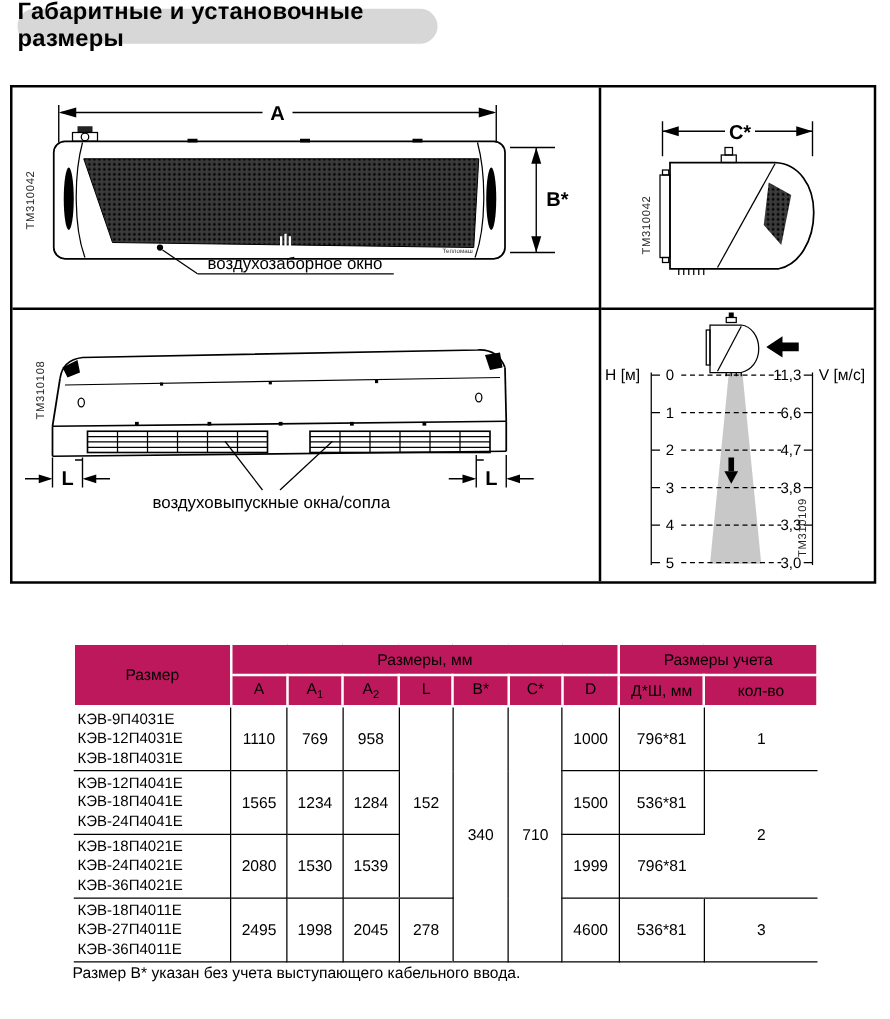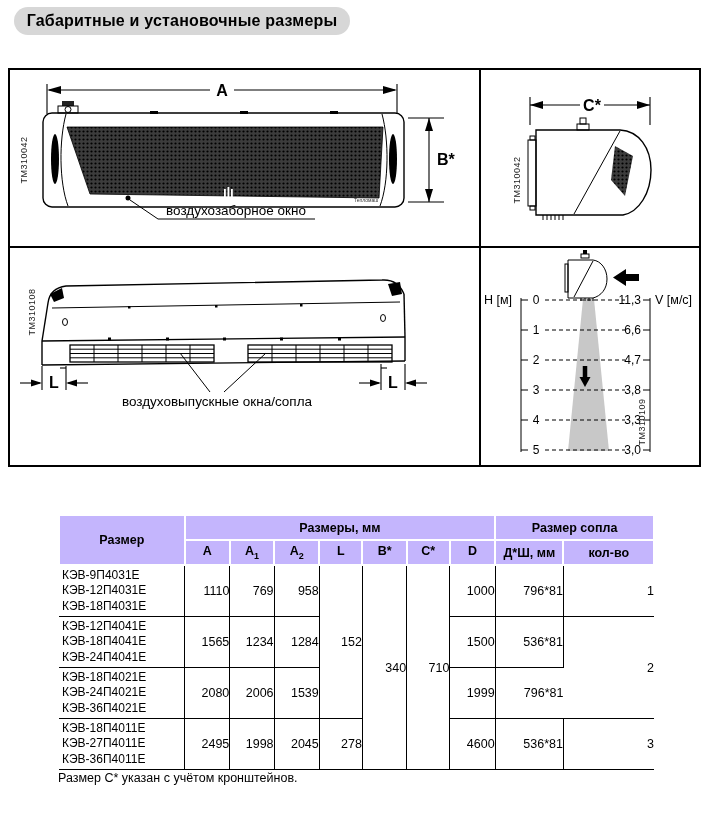--- a/index.html
+++ b/index.html
@@ -4,21 +4,21 @@
 <style>
   html,body{margin:0;padding:0;}
   body{
     width:712px;height:815px;position:relative;background:#fff;
     font-family:"Liberation Sans",sans-serif;color:#000;overflow:hidden;
   }
   .title-pill{
     position:absolute;left:14px;top:7px;width:336px;height:28px;
     background:#d7d7d7;border-radius:14px;
     display:flex;align-items:center;justify-content:center;
-    font-size:16px;font-weight:bold;letter-spacing:.2px;
+    font-size:19px;font-weight:bold;letter-spacing:.2px;
   }
   .panel{
     position:absolute;left:8px;top:68px;width:689px;height:395px;
     border:2px solid #000;
     display:grid;grid-template-columns:471px 1fr;grid-template-rows:178px 1fr;
   }
   .cell{position:relative;overflow:hidden;}
   .cell.br-r{border-right:2px solid #000;}
   .cell.br-b{border-bottom:2px solid #000;}
   svg{display:block;}
@@ -31,26 +31,26 @@
   .brand{font-size:5px;fill:#333;}
   .ln{stroke:#000;stroke-width:1.4;fill:none;}
   .thin{stroke:#000;stroke-width:1;fill:none;}
   .dim{stroke:#000;stroke-width:1.1;fill:none;}
 
   .dim-table{
     position:absolute;left:58px;top:514px;width:597px;
     border-collapse:collapse;table-layout:fixed;font-size:12.5px;
   }
   .dim-table th{
-    background:#c4b5fd;font-weight:bold;font-size:12.5px;
+    background:#be185d;font-weight:normal;font-size:12.5px;
     border:2px solid #fff;padding:2px 1px;height:19px;margin-top:24px;
   }
   .dim-table tbody td{
     border-right:1px solid #000;border-bottom:1px solid #000;
-    text-align:right;vertical-align:middle;padding:0;height:50px;
+    text-align:center;vertical-align:middle;padding:0;height:50px;
   }
   .dim-table tbody td:last-child{border-right:none;}
   .dim-table td.model{
     text-align:left;padding-left:3px;font-size:12px;line-height:15.5px;margin-top:12px;
   }
   .dim-table sub{font-size:9px;}
   .notes{position:absolute;left:58px;top:769px;font-size:12.5px;line-height:18px;}
 </style>
 </head>
 <body>
@@ -318,21 +318,21 @@
       <col style="width:44px">
     <col style="width:43px">
       <col style="width:45px">
       <col style="width:68px">
       <col style="width:90px">
   </colgroup>
   <thead>
     <tr>
       <th rowspan="2">Размер</th>
       <th colspan="7">Размеры, мм</th>
-      <th colspan="2">Размер сопла</th>
+      <th colspan="2">Размеры учета</th>
     </tr>
     <tr>
       <th><span>A</span><sub></sub></th>
       <th><span>A</span><sub>1</sub></th>
       <th><span>A</span><sub>2</sub></th>
       <th><span>L</span><sub></sub></th>
       <th><span>B*</span><sub></sub></th>
       <th><span>C*</span><sub></sub></th>
       <th><span>D</span><sub></sub></th>
       <th>Д*Ш, мм</th>
@@ -369,21 +369,21 @@
       <td>536*81</td>
       <td rowspan="2">2</td>
     </tr>
     <tr>
       <td class="model">
         <div>КЭВ-18П4021Е</div>
         <div>КЭВ-24П4021Е</div>
         <div>КЭВ-36П4021Е</div>
       </td>
       <td>2080</td>
-      <td>2006</td>
+      <td>1530</td>
       <td>1539</td>
       <td>1999</td>
       <td>796*81</td>
     </tr>
     <tr>
       <td class="model">
         <div>КЭВ-18П4011Е</div>
         <div>КЭВ-27П4011Е</div>
         <div>КЭВ-36П4011Е</div>
       </td>
@@ -392,14 +392,14 @@
       <td>2045</td>
       <td>278</td>
       <td>4600</td>
       <td>536*81</td>
       <td>3</td>
     </tr>
   </tbody>
 </table>
 
 <div class="notes">
-  <div>Размер C* указан с учётом кронштейнов.</div>
+  <div>Размер B* указан без учета выступающего кабельного ввода.</div>
 </div>
 
 </body></html>

